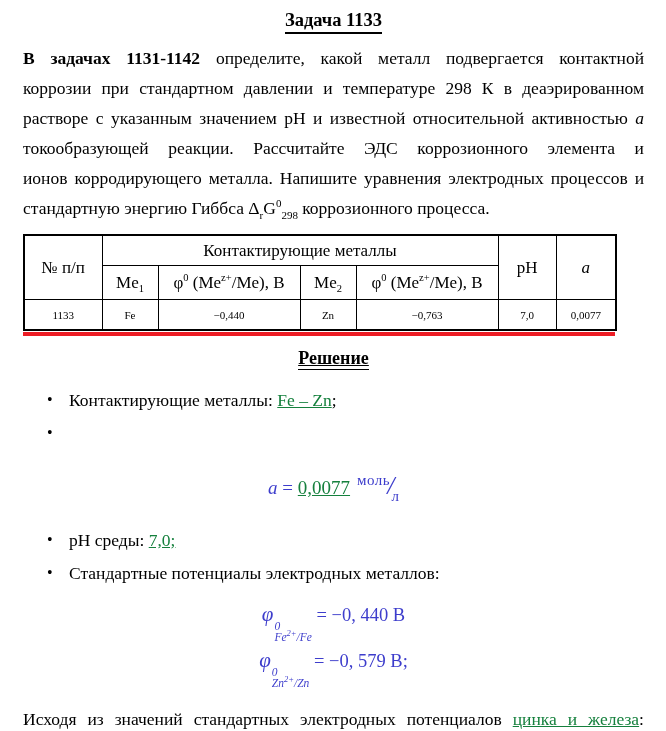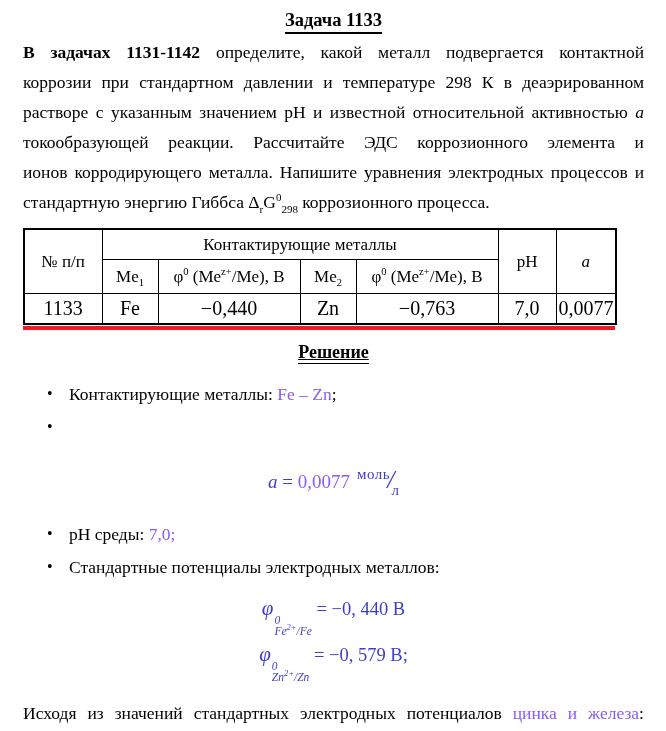--- a/index.html
+++ b/index.html
@@ -6,47 +6,47 @@
   body {
     width: 666px; height: 731px; overflow: hidden;
     font-family: "Liberation Serif", "DejaVu Serif", serif;
     color: #000000; font-size: 17.5px;
   }
   .page { padding: 6px 22px 0 23px; }
 
   .title { text-align: center; font-weight: bold; font-size: 18.5px; margin: 4px 0 2px 0; }
   .u2 { border-bottom: 2px solid #000; padding-bottom: 2px; }
 
-  .para { margin-top: 6px; }
+  .para { margin-top: 12px; }
   .jline { text-align: justify; text-align-last: justify; line-height: 30px; white-space: normal; }
   .lline { text-align: left; line-height: 30px; }
   b { font-weight: bold; }
   .ital { font-style: italic; }
 
   sup { font-size: 0.62em; line-height: 0; }
   sub { font-size: 0.62em; line-height: 0; }
   .gibbs sup, .gibbs sub { font-size: 11px; }
 
   .tbl { border-collapse: collapse; margin-top: 11px; table-layout: fixed; width: 592px; border: 2px solid #000; }
   .tbl td { border: 1.5px solid #000; text-align: center; vertical-align: middle; font-size: 17px; padding: 1px 2px; }
   .tbl .hrow1 td { height: 27px; text-align: center; }
   .tbl .hrow2 td { height: 31px; }
-  .tbl .drow td { height: 27px; font-size: 20px; }
+  .tbl .drow td { height: 27px; font-size: 11px; }
   .tbl sup { font-size: 10.5px; }
   .tbl sub { font-size: 10.5px; }
 
   .red-line { width: 592px; height: 4px; background: #ed1c24; margin-top: 1px; }
 
   .sol-head { text-align: center; font-weight: bold; font-size: 18px; margin-top: 12px; text-decoration: underline; }
   .u15 { border-bottom: 1.7px solid #000; padding-bottom: 1px; }
 
   .bullets { margin-top: 17px; }
   .bullet-item { display: flex; padding-left: 24px; line-height: 28px; margin-bottom: 5px; }
   .bullet-mark { width: 22px; flex: 0 0 22px; font-size: 16px; }
-  .red { color: #8b5cf6; }
+  .red { color: #15803d; text-decoration: underline; }
 
   .act-formula { text-align: center; font-size: 19px; color: #3d3dcc; margin: 13px 0 10px 0; line-height: 40px; }
   .act-formula .var { font-style: italic; }
   .frac { display: inline-block; margin-left: 7px; white-space: nowrap; }
   .frac .num { font-size: 15px; vertical-align: 9px; letter-spacing: 0.5px; }
   .frac .sl { font-size: 26px; font-style: italic; margin: 0 -3px; }
   .frac .den { font-size: 15px; vertical-align: -7px; }
 
   .phi-block { text-align: center; color: #3d3dcc; margin-top: 10px; }
   .phi-line { line-height: 35px; font-size: 18.5px; }

